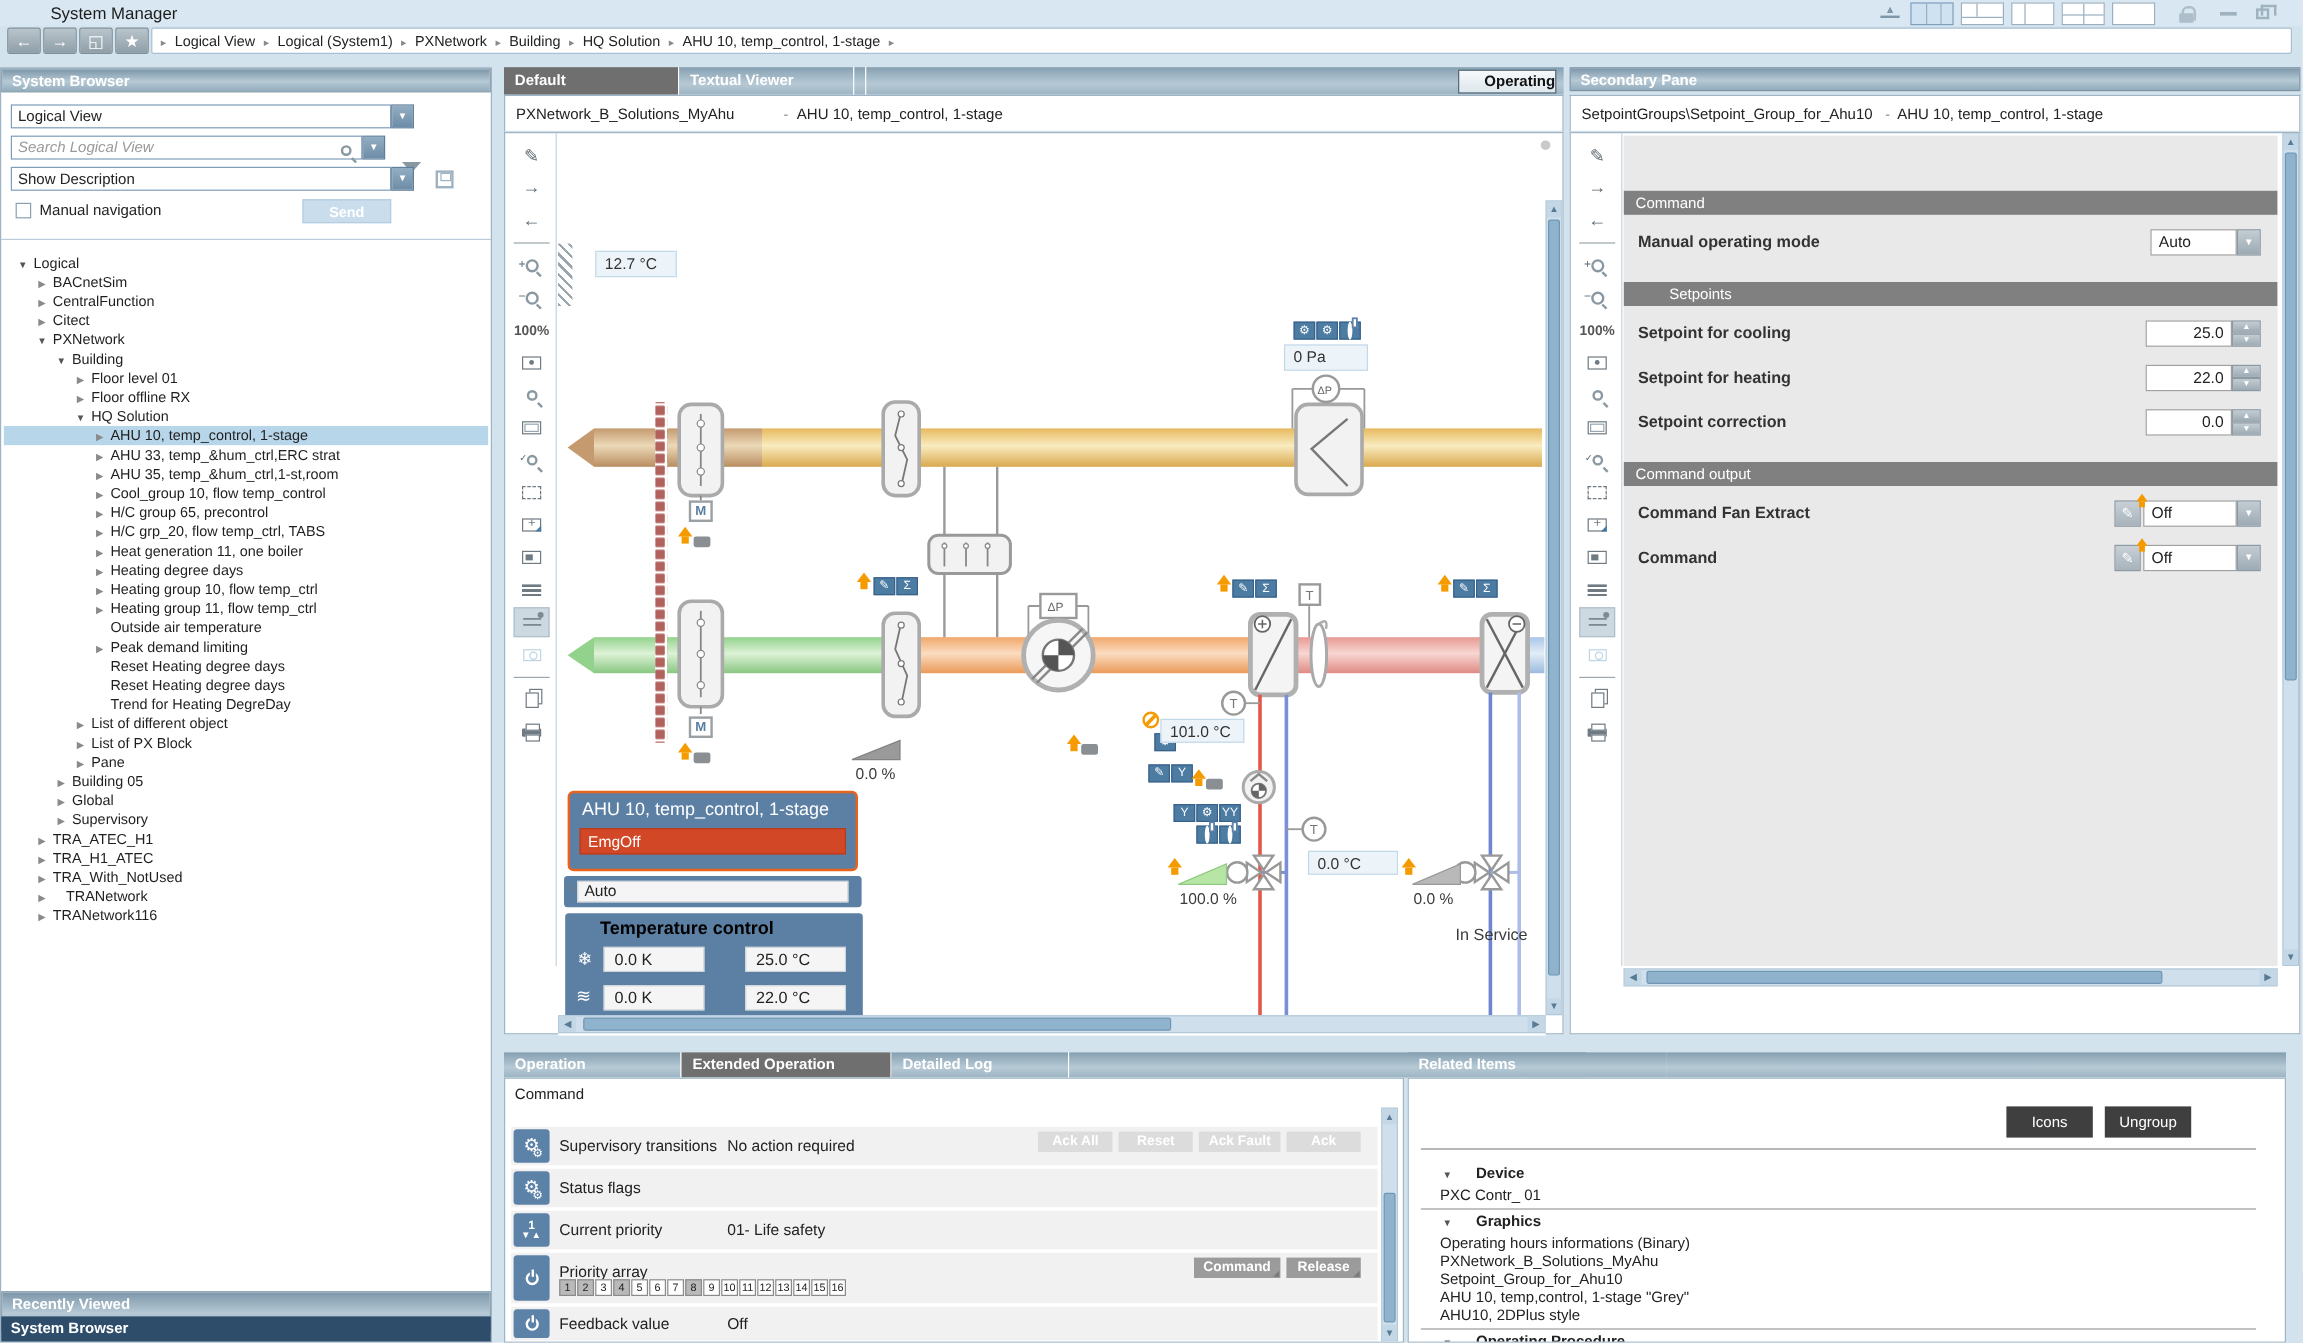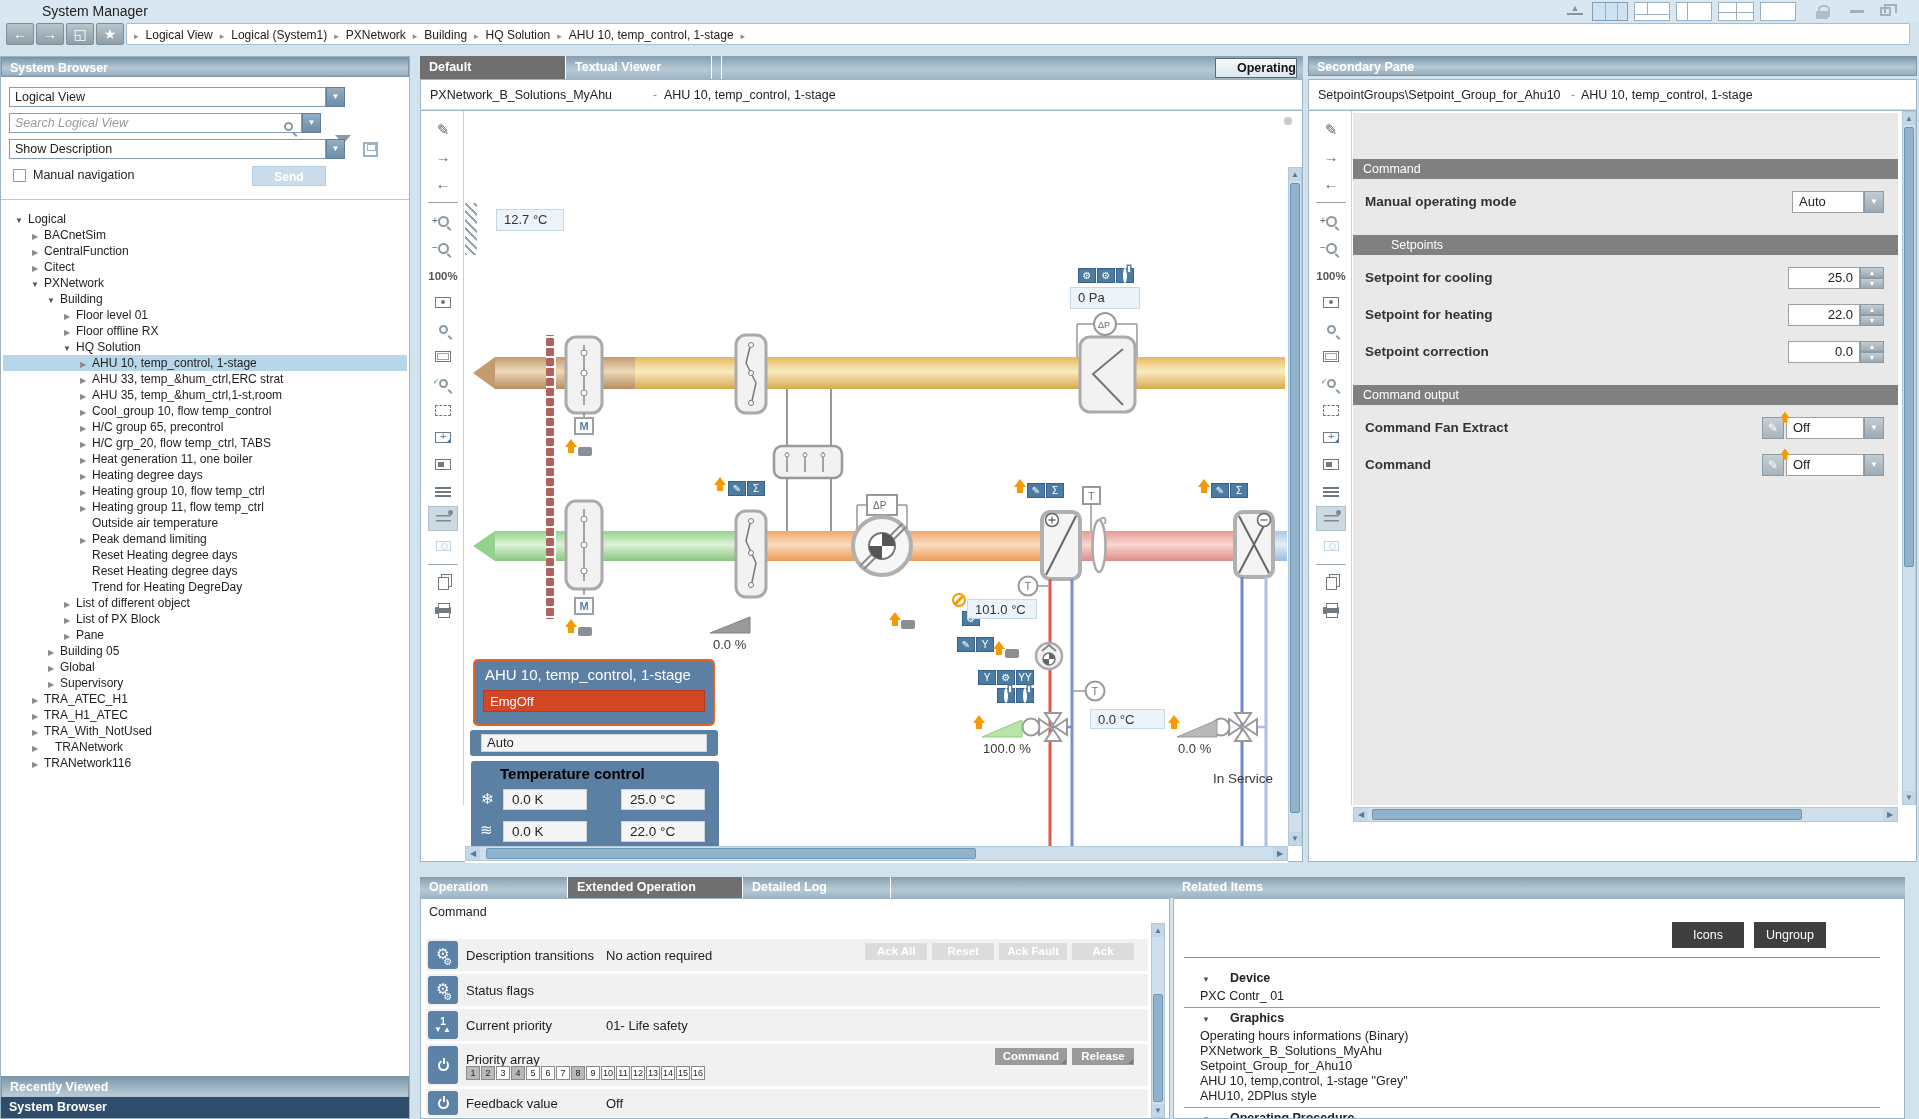--- a/index.html
+++ b/index.html
@@ -762,21 +762,21 @@
         <div class="optab tab-g" style="width: 148px;">Operation</div>
         <div class="optab tab-dark" style="width: 175px;">Extended Operation</div>
         <div class="optab tab-g" style="width: 148px;">Detailed Log</div>
         <div class="tab-g" style="flex: 1 1 0%;"></div>
       </div>
     <div id="op-body" class="abs">
       <div id="op-group">Command</div>
       <div id="oprows">
           <div class="oprow" style="top: 40px; height: 32px;">
             <div class="opicon">⚙<span style="font-size: 10px; line-height: 6px; margin-left: 10px; margin-top: -4px;">⚙</span></div>
-            <div class="oplabel">Description transitions</div>
+            <div class="oplabel">Supervisory transitions</div>
             <div class="opvalue">No action required</div>
             <div class="opbtns">
               <div class="opbtn ghost">Ack All</div>
               <div class="opbtn ghost">Reset</div>
               <div class="opbtn ghost">Ack Fault</div>
               <div class="opbtn ghost">Ack</div>
             </div>
           </div>
           <div class="oprow" style="top: 75px; height: 32px;">
             <div class="opicon">⚙<span style="font-size: 10px; line-height: 6px; margin-left: 10px; margin-top: -4px;">⚙</span></div>

